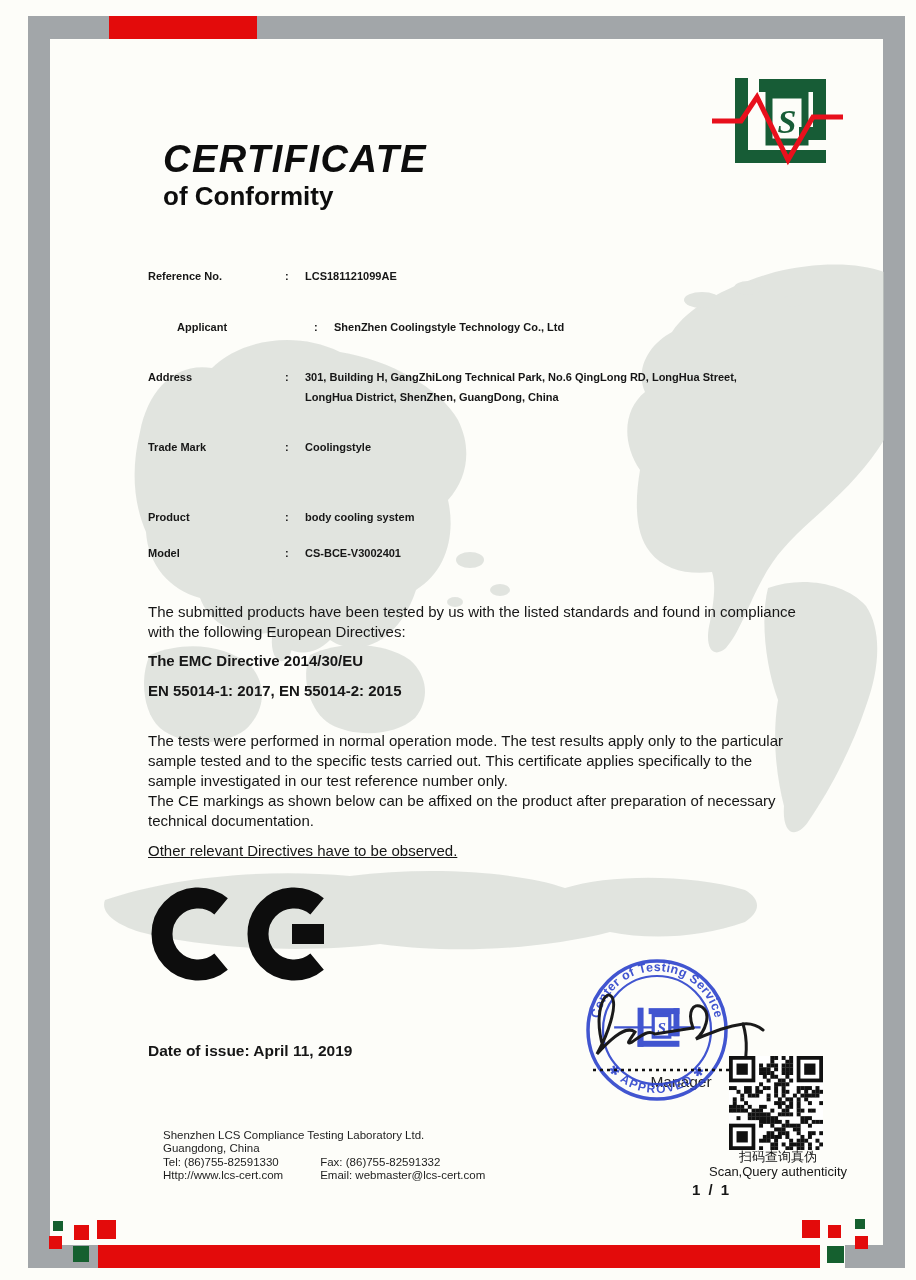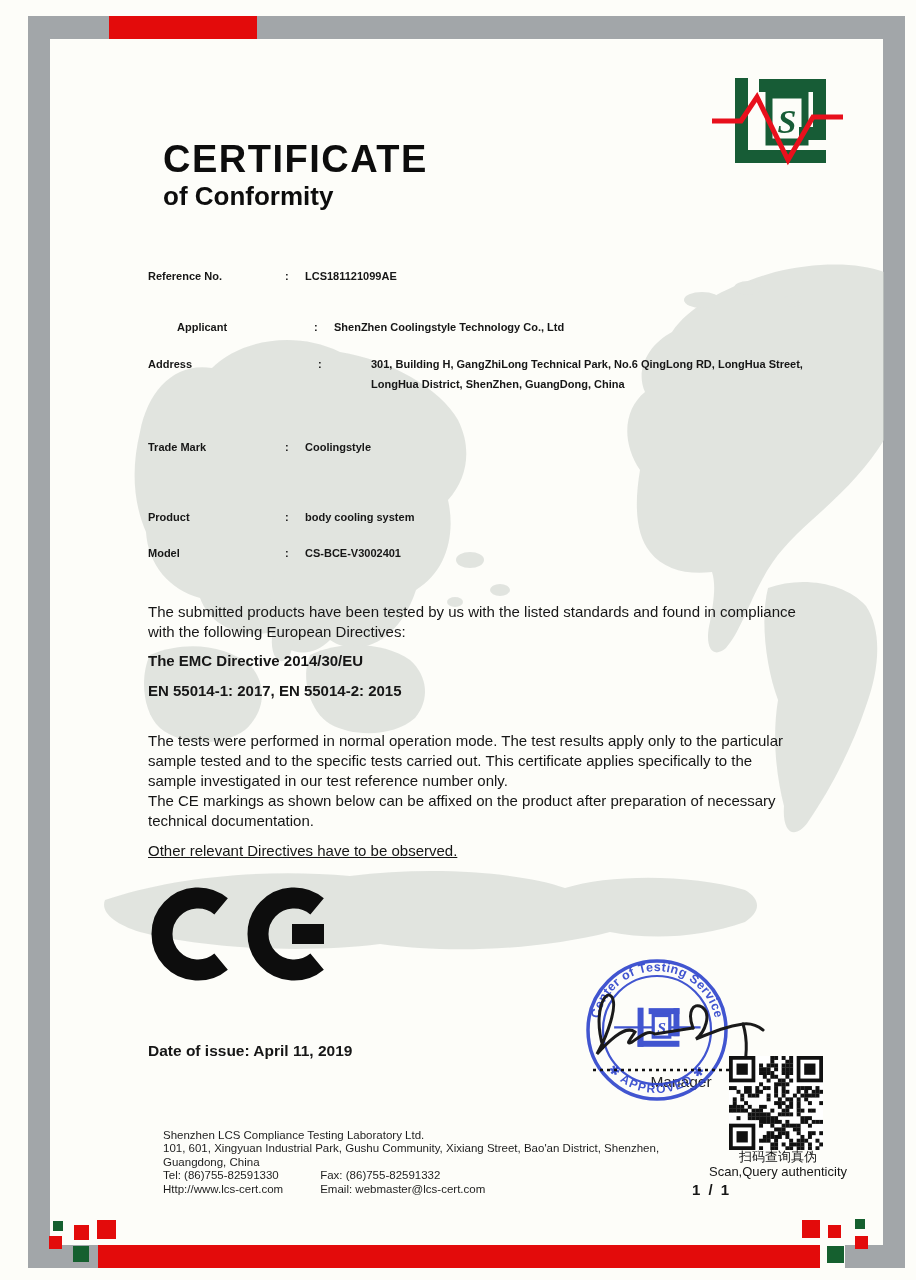--- a/index.html
+++ b/index.html
@@ -24,28 +24,28 @@
   .sq5{left:73px;top:1246px;width:16px;height:16px;}
   .sq6{left:802px;top:1220px;width:18px;height:18px;}
   .sq7{left:828px;top:1225px;width:13px;height:13px;}
   .sq8{left:855px;top:1219px;width:10px;height:10px;}
   .sq9{left:855px;top:1236px;width:13px;height:13px;}
   .sq10{left:827px;top:1246px;width:17px;height:17px;}
   
   .map{left:0;top:0;z-index:1;pointer-events:none;}
   
   .logo{left:712px;top:70px;z-index:3;}
-  .title-main{left:163px;top:138px;font-size:38px;font-weight:bold;letter-spacing:1.5px;color:#0d0d0d;z-index:2;}
+  .title-main{left:163px;top:138px;font-size:38px;font-weight:bold;letter-spacing:1.5px;color:#0d0d0d;z-index:2;font-style:italic;}
   .title-sub{left:163px;top:181px;font-size:26px;font-weight:bold;color:#0d0d0d;z-index:2;}
   
   .field-row{position:absolute;left:148px;width:660px;display:flex;font-size:11px;font-weight:bold;line-height:20px;z-index:2;}
   .field-row .lbl{flex:0 0 137px;}
   .field-row .col{flex:0 0 20px;}
   .field-row .val{flex:1;}
-  .row-ref{top:266px;} .row-app{top:317px;margin-left:29px;} .row-addr{top:354px;gap:33px;}
+  .row-ref{top:266px;} .row-app{top:317px;margin-left:29px;} .row-addr{top:367px;}
   .row-tm{top:437px;} .row-prod{top:507px;} .row-model{top:543px;}
   
   .para{position:absolute;left:148px;width:655px;font-size:15px;line-height:20px;z-index:2;}
   .bold{font-weight:bold;}
   .p-intro{top:602px;} .p-emc{top:651px;} .p-en{top:681px;}
   .p-tests{top:731px;} .p-ce{top:791px;} .p-other{top:841px;text-decoration:underline;}
   
   .ce-svg{left:146px;top:880px;z-index:2;}
   .date-line{left:148px;top:1042px;font-size:15.5px;font-weight:bold;z-index:2;}
   
@@ -434,21 +434,20 @@
       <rect x="3.76" y="71.44" width="18.799999999999997" height="18.799999999999997" fill="#fff"></rect>
       <rect x="7.52" y="75.19999999999999" width="11.28" height="11.28" fill="#111"></rect>
     </svg>
   <div class="abs qr-cn">扫码查询真伪</div>
   <div class="abs qr-en">Scan,Query authenticity</div>
 
   <div class="abs page-num">1 / 1</div>
 
   <div class="abs footer">
     <div>Shenzhen LCS Compliance Testing Laboratory Ltd.</div>
-    <div>101, 601, Xingyuan Industrial Park, Gushu Community, Xixiang Street, Bao'an District, Shenzhen,</div>
     <div>Guangdong, China</div>
     <div class="cols">
       <span class="c1">Tel: (86)755-82591330</span>
       <span>Fax: (86)755-82591332</span>
     </div>
     <div class="cols">
       <span class="c1">Http://www.lcs-cert.com</span>
       <span>Email: webmaster@lcs-cert.com</span>
     </div>
   </div>

